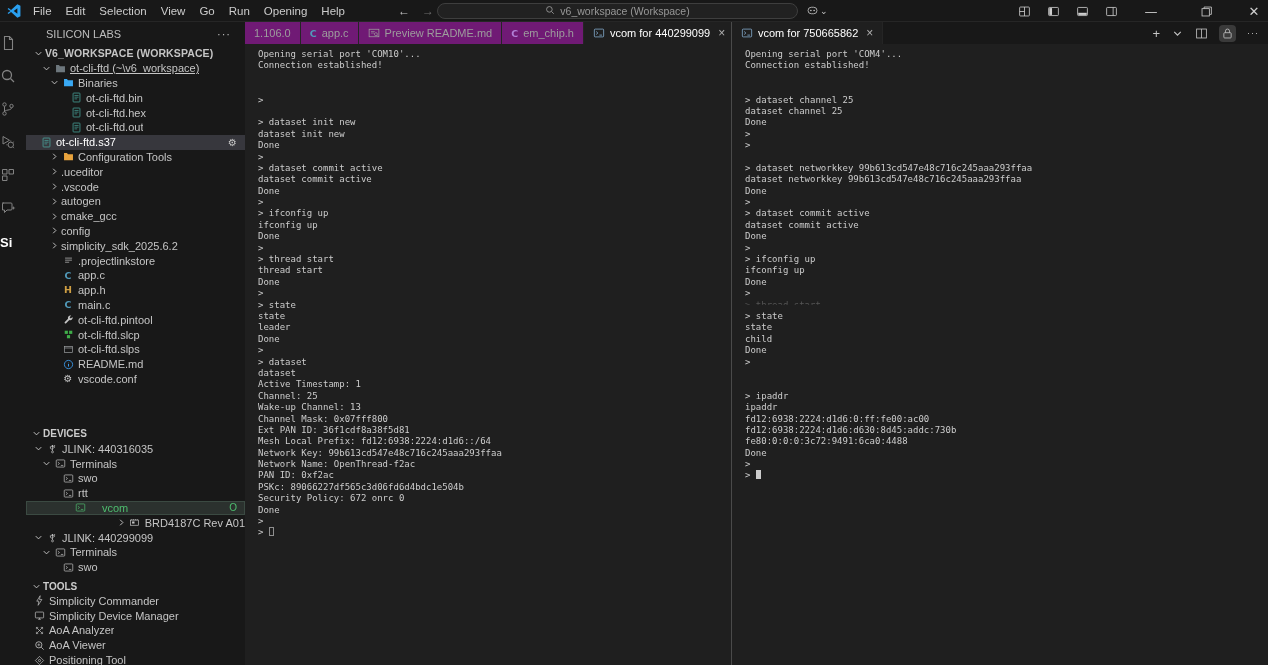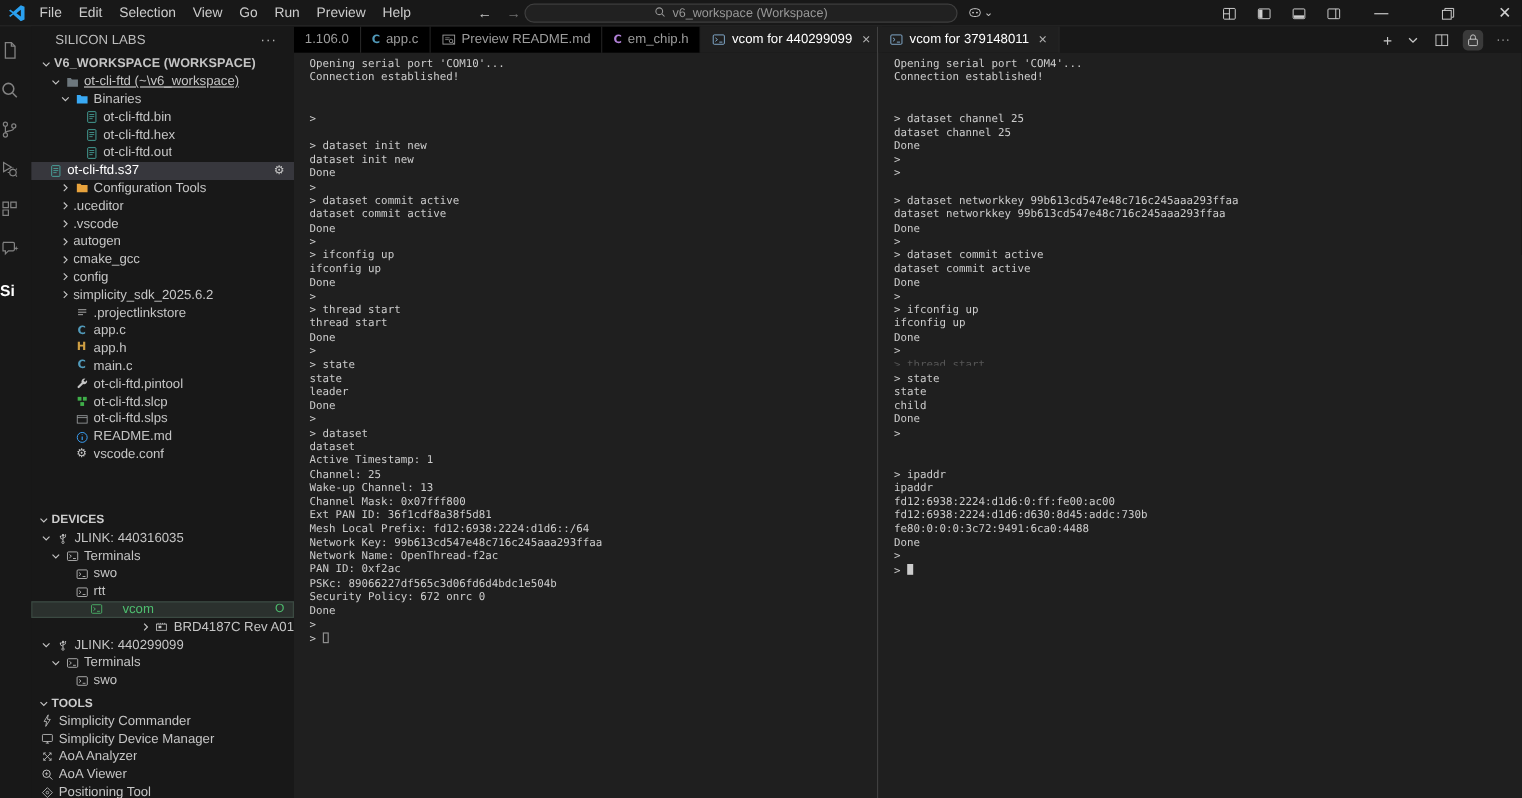--- a/index.html
+++ b/index.html
@@ -51,21 +51,21 @@
   .badge{margin-left:auto;margin-right:8px;font-size:10px;color:#c5c5c5}
   .gap-devices{height:40px}
   .gap-tools{height:4px}
 
   
   .editor{flex:1;display:flex;background:#181818;min-width:0}
   .egroup{display:flex;flex-direction:column;min-width:0}
   .eg-left{width:486px;flex:0 0 486px}
   .eg-right{flex:1;border-left:1px solid #4a4a4a}
   .tabbar{height:22px;background:#181818;display:flex;align-items:stretch;font-size:11px;color:#9d9d9d;flex:0 0 22px}
-  .tab{display:flex;align-items:center;gap:5px;padding:0 9px;border-right:1px solid #252525;background:#000000;white-space:nowrap}
+  .tab{display:flex;align-items:center;gap:5px;padding:0 9px;border-right:1px solid #252525;background:#701a75;white-space:nowrap}
   .tab.active{background:#1f1f1f;color:#ffffff}
   .tab .ticon{display:flex;align-items:center}
   .tab .ticon svg{width:12px;height:12px}
   .tab .close{margin-left:3px;font-size:12px;color:#b0b0b0}
   .tab-actions{margin-left:auto;display:flex;align-items:center;gap:11px;padding-right:9px;color:#c5c5c5}
   .tact{display:flex;align-items:center;justify-content:center;font-size:12px}
   .tact svg{width:13px;height:13px}
   .tact.on{background:#3a3a3a;border-radius:4px;padding:2px}
 
   .term{flex:1;background:#1f1f1f;padding:5px 0 0 13px;font-family:"DejaVu Sans Mono",monospace;font-size:9px;line-height:11.4px;color:#cccccc;white-space:pre;overflow:hidden}
@@ -84,21 +84,21 @@
         <path fill="#2aa0f0" fill-rule="evenodd" d="M74 2L96 12v76L74 98 29 58 11 72 4 65l21-15L4 35l7-7 18 14zM74 30L48 50l26 20z"></path>
       </svg>
   </span>
   <div class="menus" id="menus">
       <span>File</span>
       <span>Edit</span>
       <span>Selection</span>
       <span>View</span>
       <span>Go</span>
       <span>Run</span>
-      <span>Preview</span>
+      <span>Opening</span>
       <span>Help</span>
     </div>
   <div class="navarrows">
     <span>←</span>
     <span class="dim">→</span>
   </div>
   <div class="cmdcenter">
     <span><svg viewBox="0 0 16 16">
           <circle cx="7" cy="7" r="4.5" fill="none" stroke="currentColor" stroke-width="1.4"></circle>
           <path d="M10.5 10.5L14 14" stroke="currentColor" stroke-width="1.4"></path>
@@ -647,21 +647,21 @@
     </div>
     <div class="egroup eg-right">
       <div class="tabbar" id="rtabs">
           <div class="tab active">
             <span class="ticon" style="color: rgb(138, 180, 216);">
               <svg viewBox="0 0 16 16">
                 <rect x="1.8" y="2.8" width="12.4" height="10.4" rx="1.2" fill="none" stroke="currentColor"></rect>
                 <path d="M4.2 6l2.3 2-2.3 2M8.5 10.8h3.5" fill="none" stroke="currentColor"></path>
               </svg>
             </span>
-            <span class="tlabel">vcom for 379148011</span>
+            <span class="tlabel">vcom for 750665862</span>
             <span class="close">×</span>
           </div>
           <div class="tab-actions">
             <span class="tact" style="font-size: 13px;">+</span>
             <span class="tact">
               <svg viewBox="0 0 16 16">
                 <path d="M4 6l4 4 4-4" fill="none" stroke="currentColor" stroke-width="1.4"></path>
               </svg>
             </span>
             <span class="tact">

